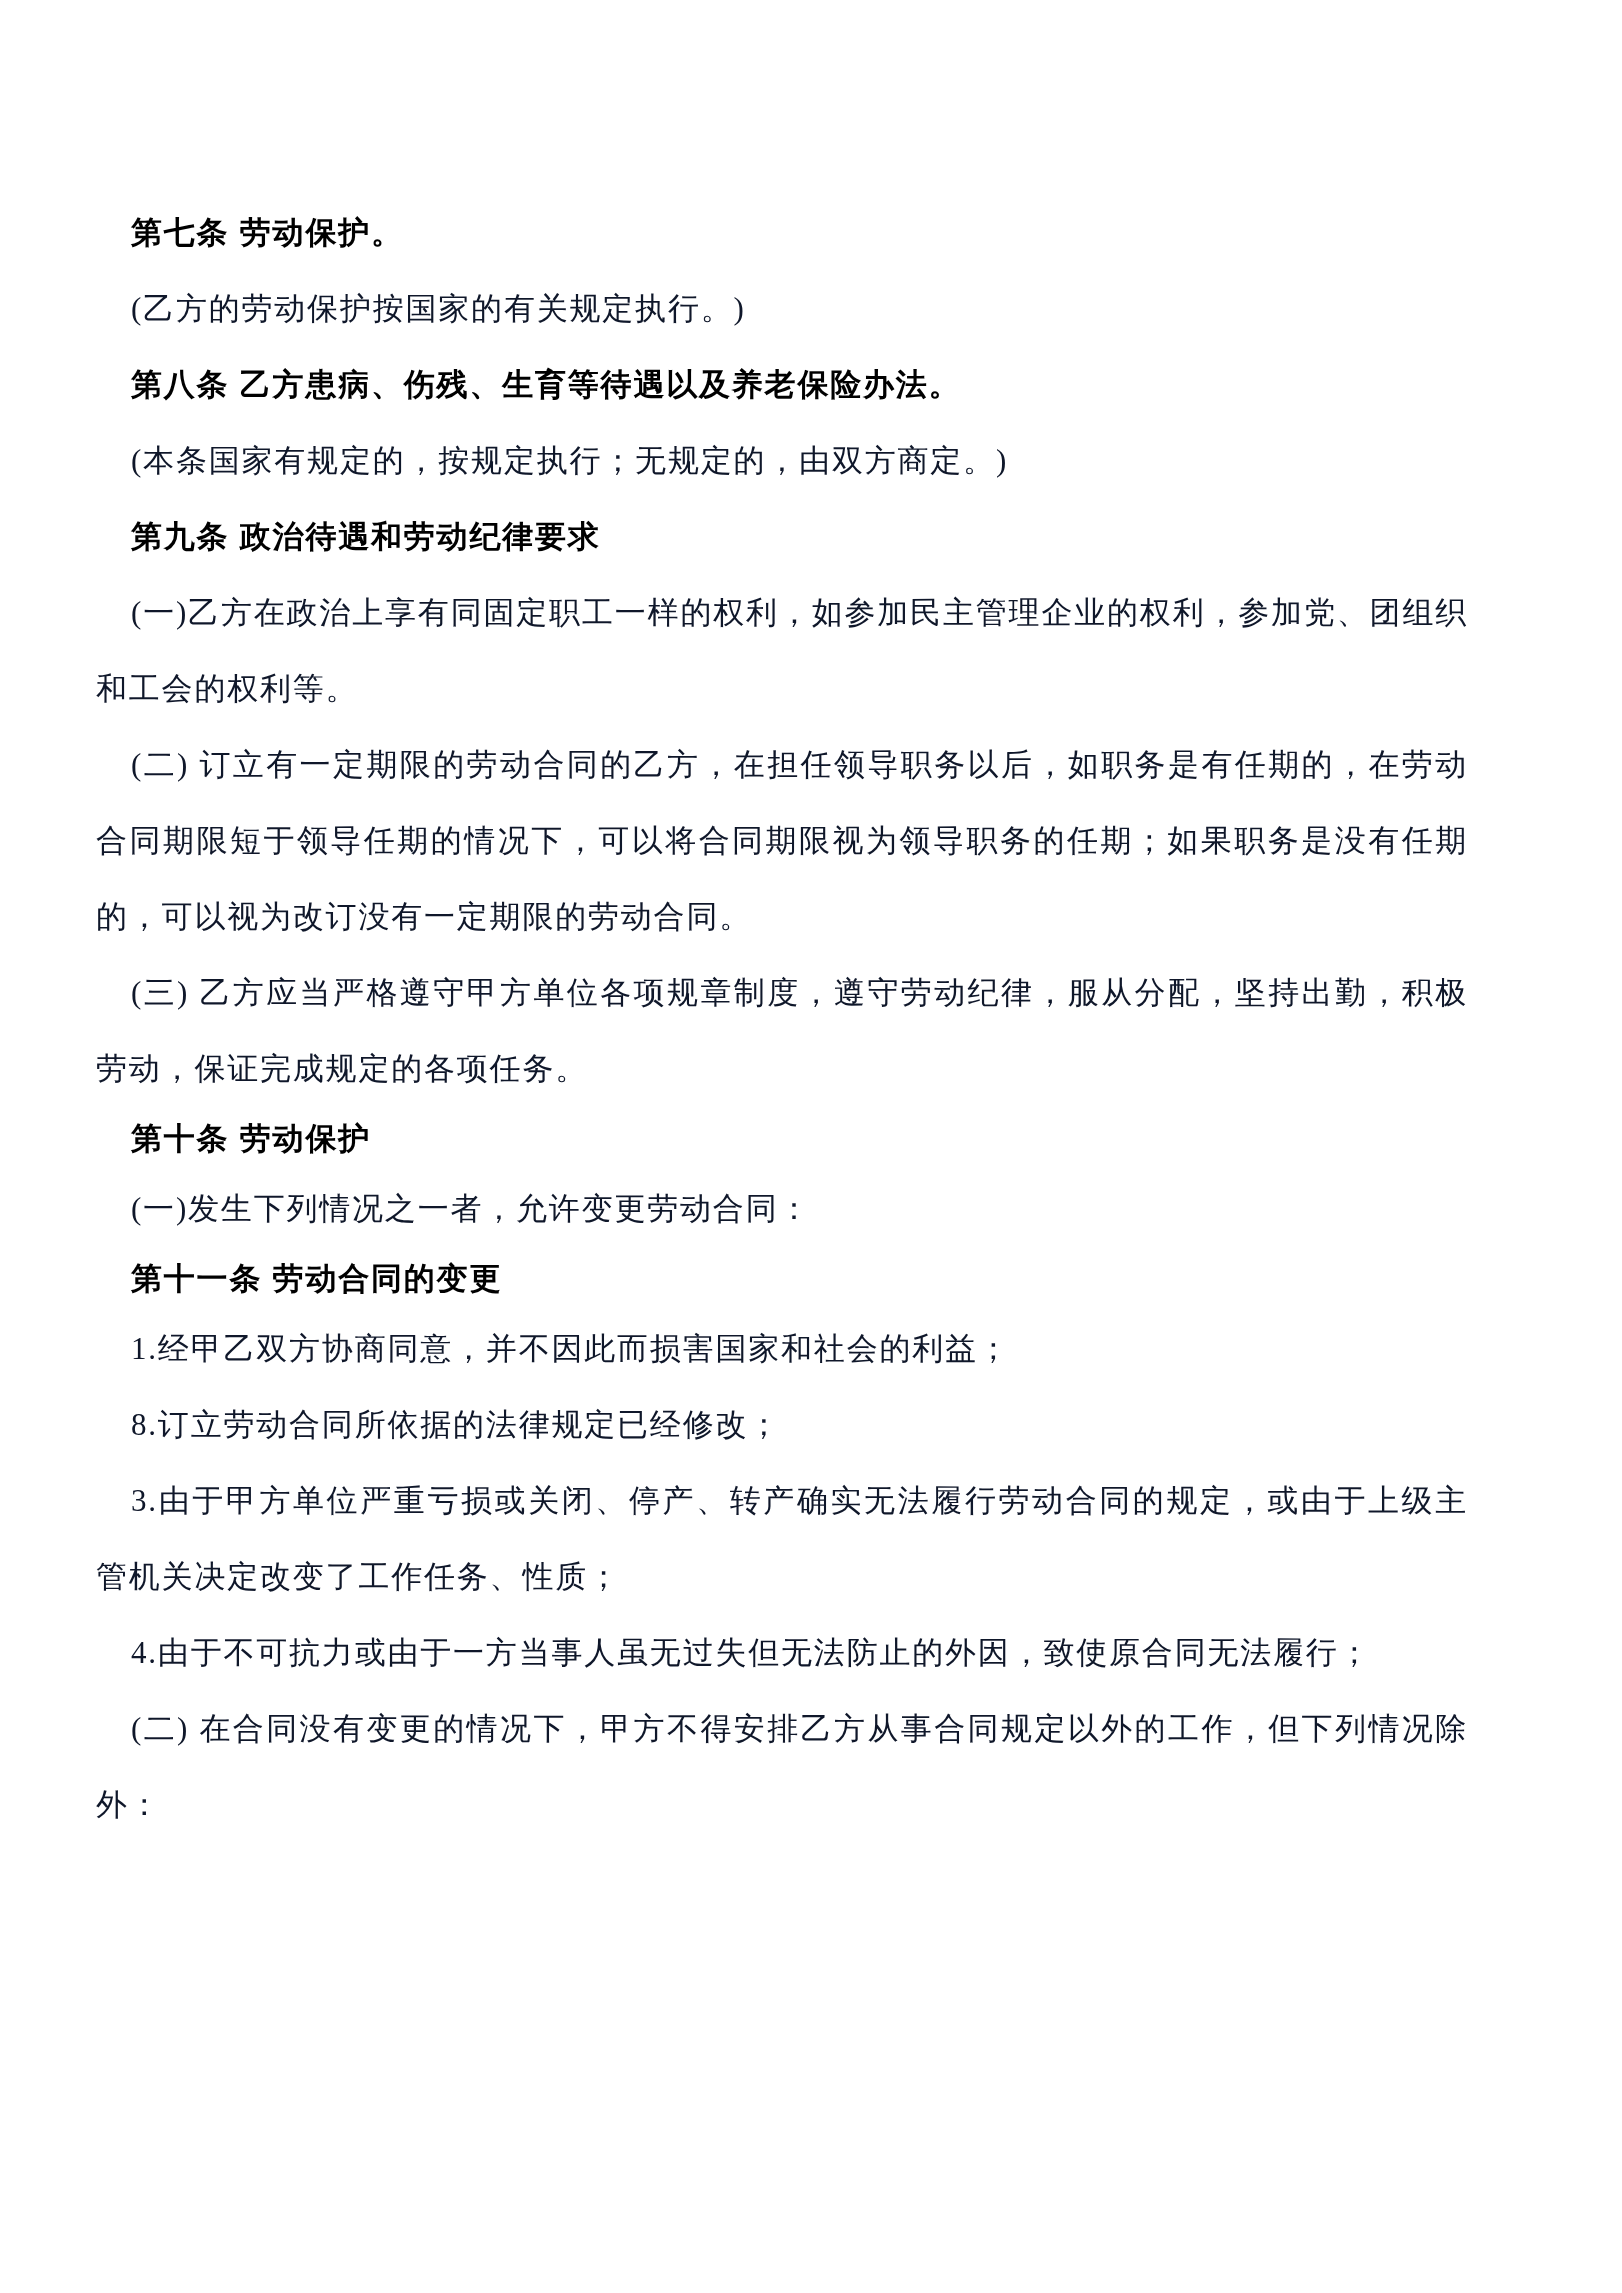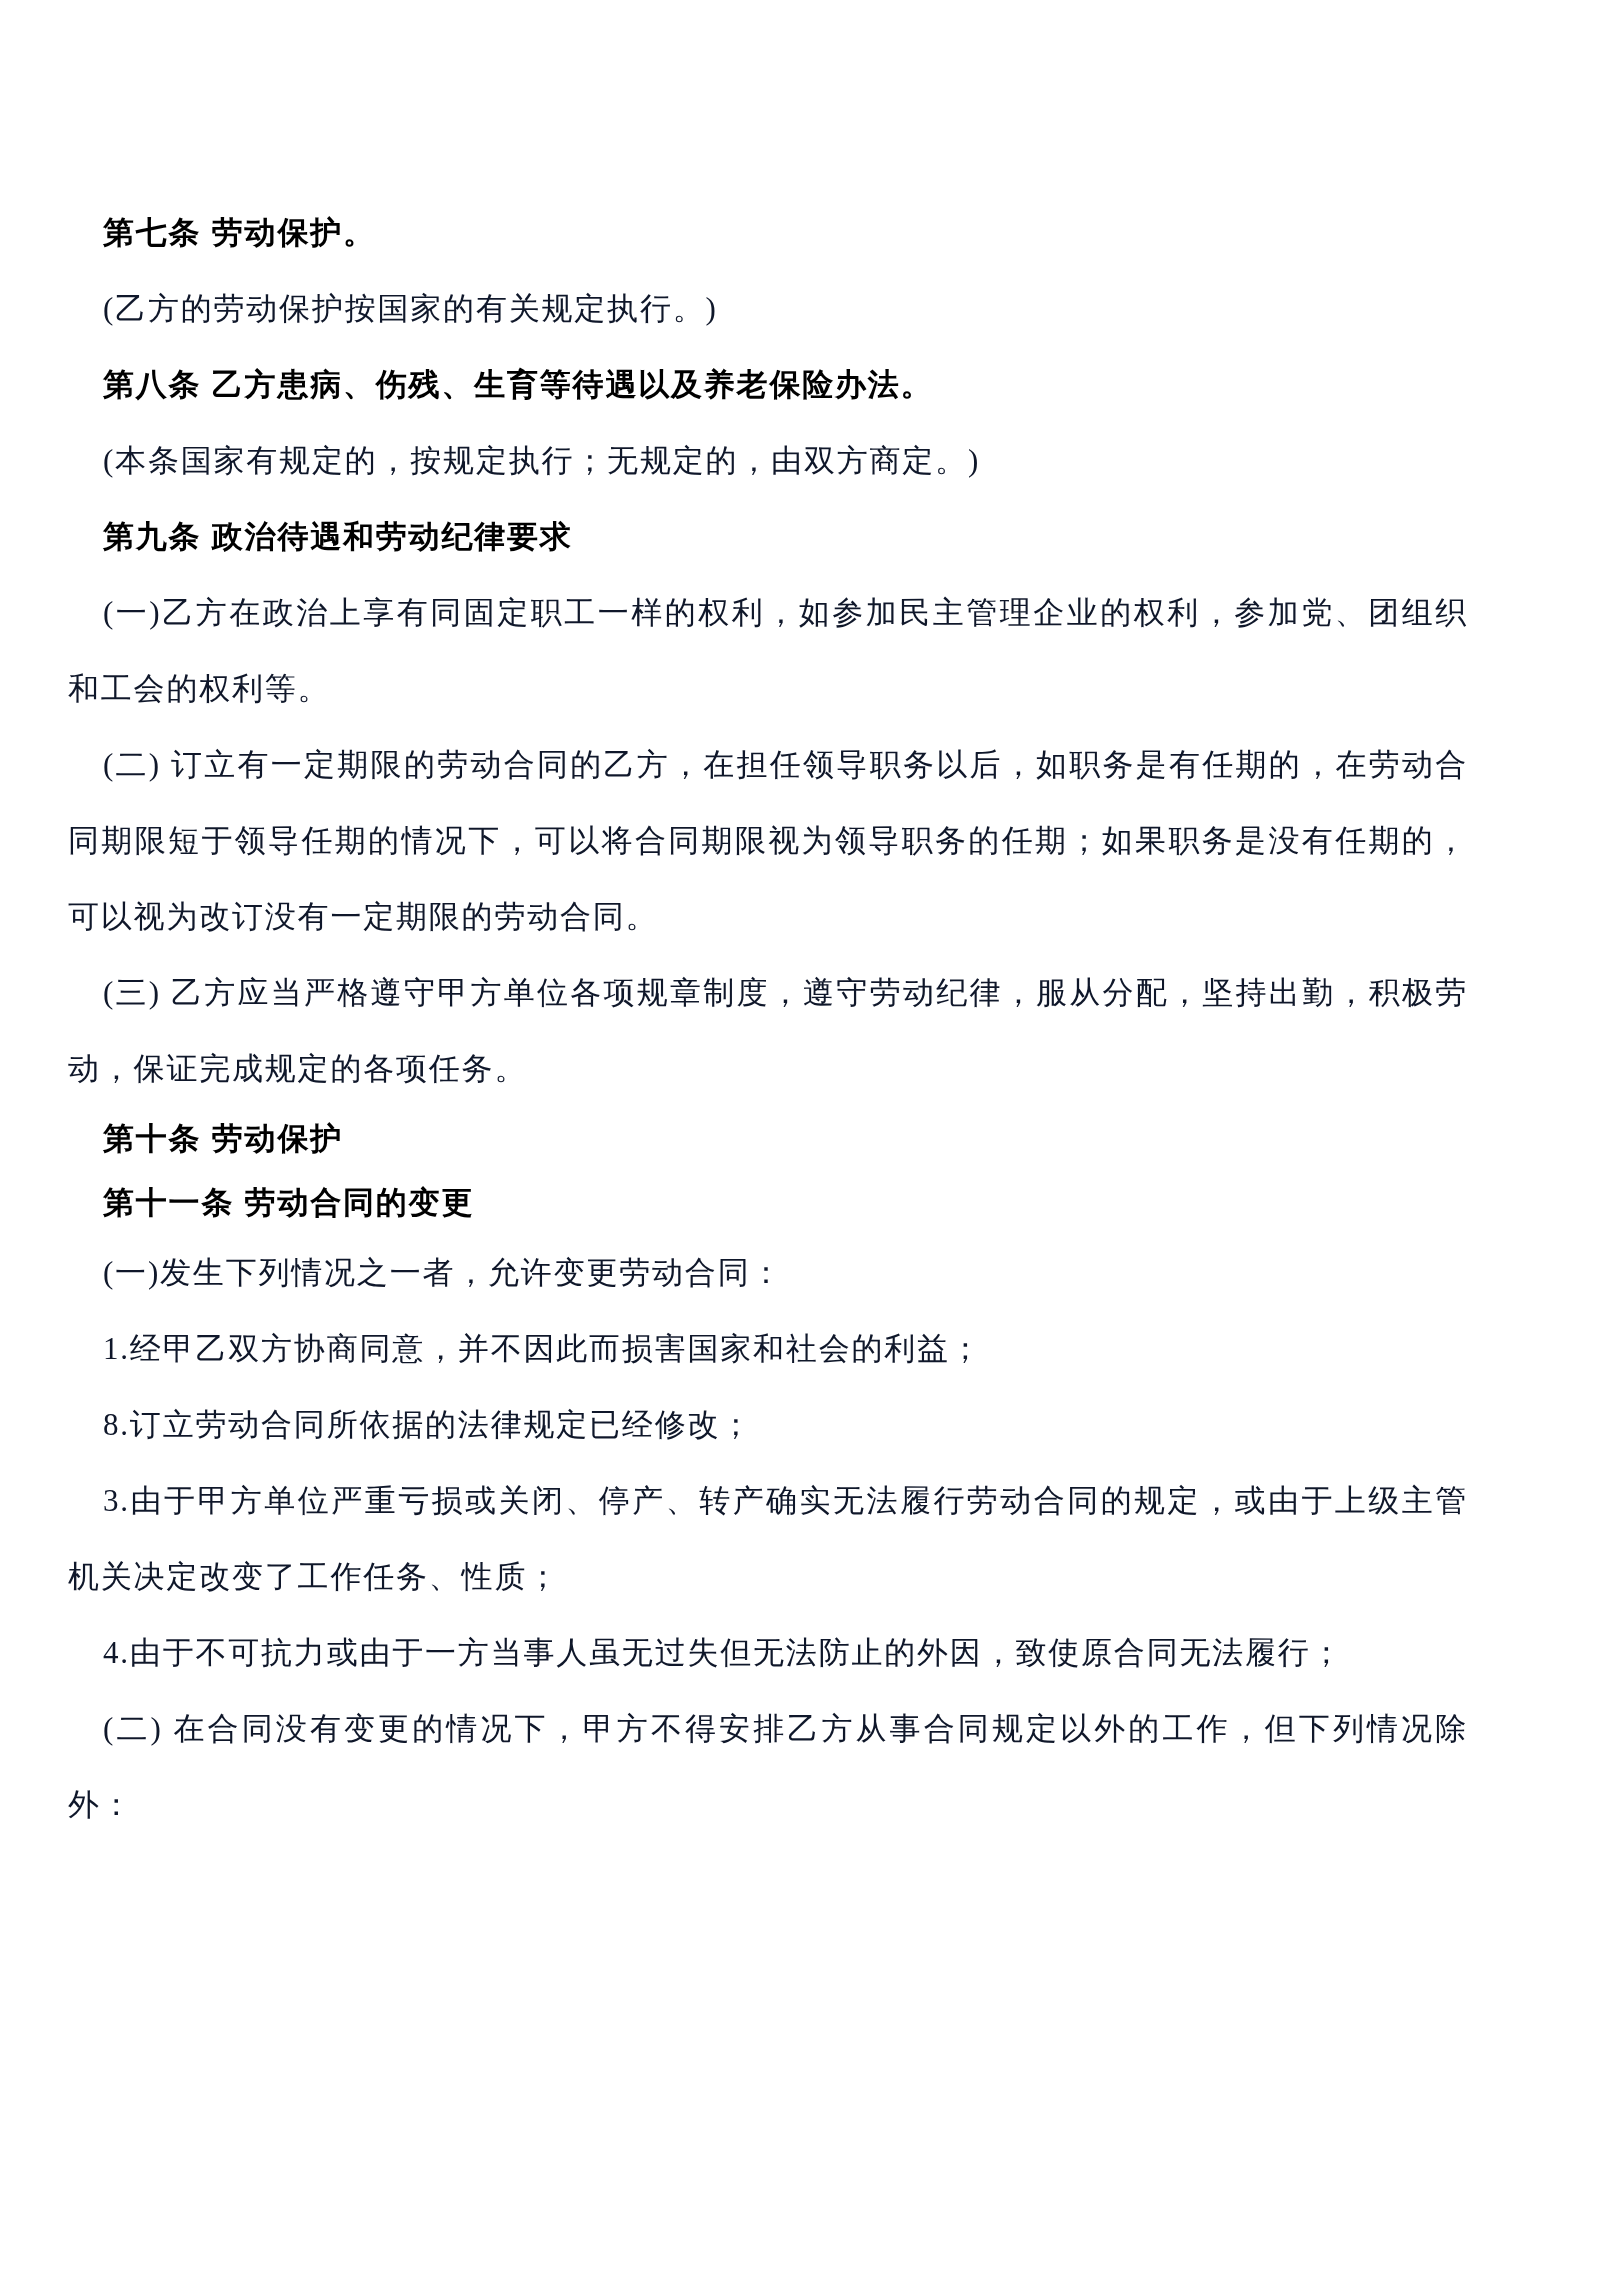--- a/index.html
+++ b/index.html
@@ -7,21 +7,21 @@
   body {
     width: 1623px;
     height: 2294px;
     overflow: hidden;
     position: relative;
   }
   .page {
     width: 100%;
     height: 100%;
     background: #ffffff;
-    padding: 195px 155px 0 68px;
+    padding: 195px 155px 0 96px;
     border-radius: 7px;
   }
   .para {
     font-size: 31px;
     line-height: 76px;
     letter-spacing: 1.8px;
     text-align: justify;
     text-indent: 35px;
     color: #0f172a;
     word-break: break-all;
@@ -44,22 +44,22 @@
   <main>
       <p class="para heading">第七条 劳动保护。</p>
       <p class="para body-text">(乙方的劳动保护按国家的有关规定执行。)</p>
       <p class="para heading">第八条 乙方患病、伤残、生育等待遇以及养老保险办法。</p>
       <p class="para body-text">(本条国家有规定的，按规定执行；无规定的，由双方商定。)</p>
       <p class="para heading">第九条 政治待遇和劳动纪律要求</p>
       <p class="para body-text">(一)乙方在政治上享有同固定职工一样的权利，如参加民主管理企业的权利，参加党、团组织和工会的权利等。</p>
       <p class="para body-text">(二) 订立有一定期限的劳动合同的乙方，在担任领导职务以后，如职务是有任期的，在劳动合同期限短于领导任期的情况下，可以将合同期限视为领导职务的任期；如果职务是没有任期的，可以视为改订没有一定期限的劳动合同。</p>
       <p class="para body-text">(三) 乙方应当严格遵守甲方单位各项规章制度，遵守劳动纪律，服从分配，坚持出勤，积极劳动，保证完成规定的各项任务。</p>
       <p class="para heading tight">第十条 劳动保护</p>
+      <p class="para body-text">(一)发生下列情况之一者，允许变更劳动合同：</p>
       <p class="para heading tight">第十一条 劳动合同的变更</p>
-      <p class="para body-text">(一)发生下列情况之一者，允许变更劳动合同：</p>
       <p class="para body-text">1.经甲乙双方协商同意，并不因此而损害国家和社会的利益；</p>
       <p class="para body-text">8.订立劳动合同所依据的法律规定已经修改；</p>
       <p class="para body-text">3.由于甲方单位严重亏损或关闭、停产、转产确实无法履行劳动合同的规定，或由于上级主管机关决定改变了工作任务、性质；</p>
       <p class="para body-text">4.由于不可抗力或由于一方当事人虽无过失但无法防止的外因，致使原合同无法履行；</p>
       <p class="para body-text">(二) 在合同没有变更的情况下，甲方不得安排乙方从事合同规定以外的工作，但下列情况除外：</p>
     </main>
 </div>
 
 
 </body></html>

